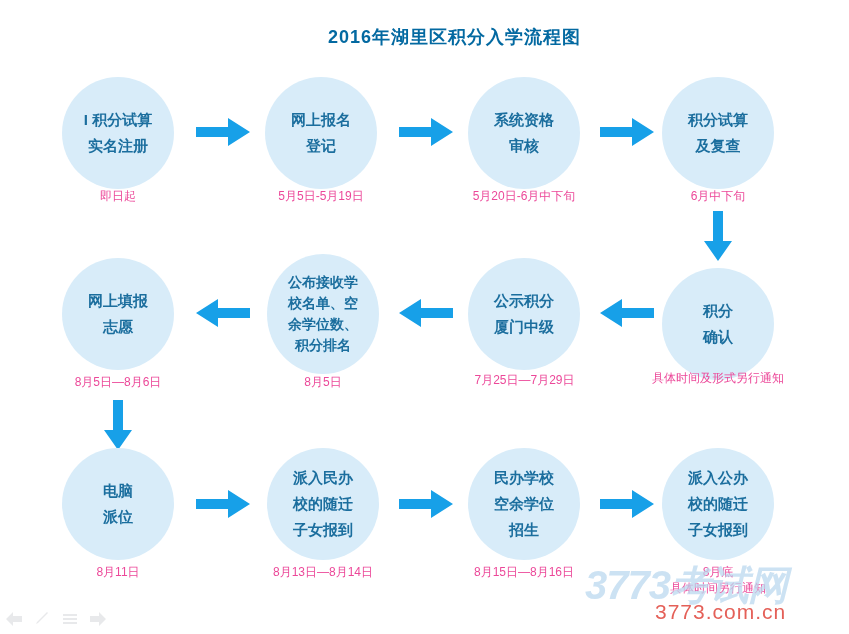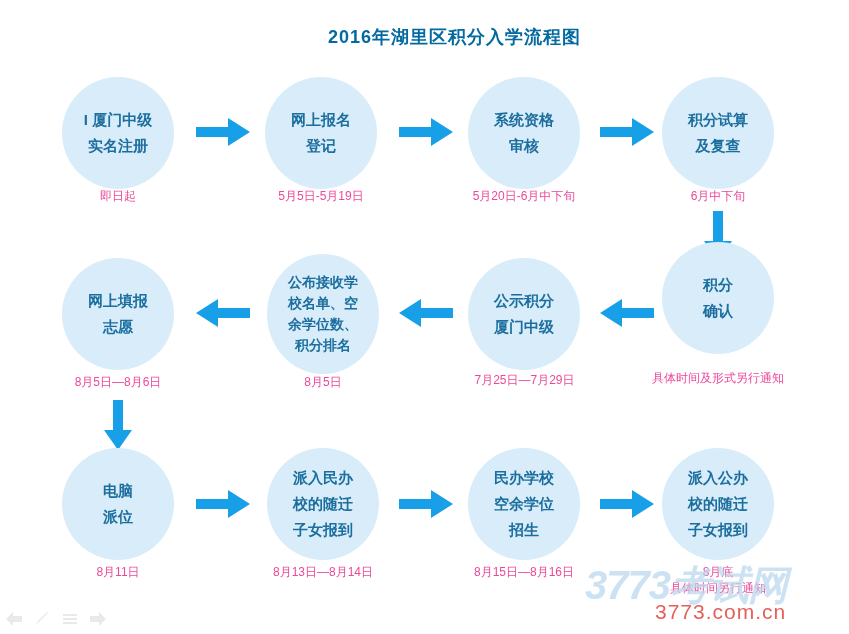--- a/index.html
+++ b/index.html
@@ -81,21 +81,21 @@
 </style>
 </head>
 <body>
 
 <div id="stage">
 
   <div class="title">2016年湖里区积分入学流程图</div>
 
   <div class="node">
     <div class="bubble" style="left:62px;top:77px;width:112px;height:112px;">
-      <span class="ln">I 厦门中级</span>
+      <span class="ln">I 积分试算</span>
       <span class="ln">实名注册</span>
     </div>
     <div class="caption" style="left:48px;top:188px;width:140px;">
       <span class="cl">即日起</span>
     </div>
   </div>
 
   <div class="arrow" style="left:196px;top:118px;">
     <svg width="54" height="28" viewBox="0 0 54 28">
         <path d="M0 9 H32 V0 L54 14 L32 28 V19 H0 Z" fill="#17a0e8"></path>
@@ -144,21 +144,21 @@
     </div>
   </div>
 
   <div class="arrow" style="left:704px;top:211px;">
     <svg width="28" height="50" viewBox="0 0 28 50">
         <path d="M9 0 H19 V30 H28 L14 50 L0 30 H9 Z" fill="#17a0e8"></path>
       </svg>
   </div>
 
   <div class="node">
-    <div class="bubble" style="left:662px;top:242px;width:112px;height:112px;">
+    <div class="bubble" style="left:662px;top:268px;width:112px;height:112px;">
       <span class="ln">积分</span>
       <span class="ln">确认</span>
     </div>
     <div class="caption" style="left:638px;top:370px;width:160px;">
       <span class="cl">具体时间及形式另行通知</span>
     </div>
   </div>
 
   <div class="arrow" style="left:600px;top:299px;">
     <svg width="54" height="28" viewBox="0 0 54 28">

